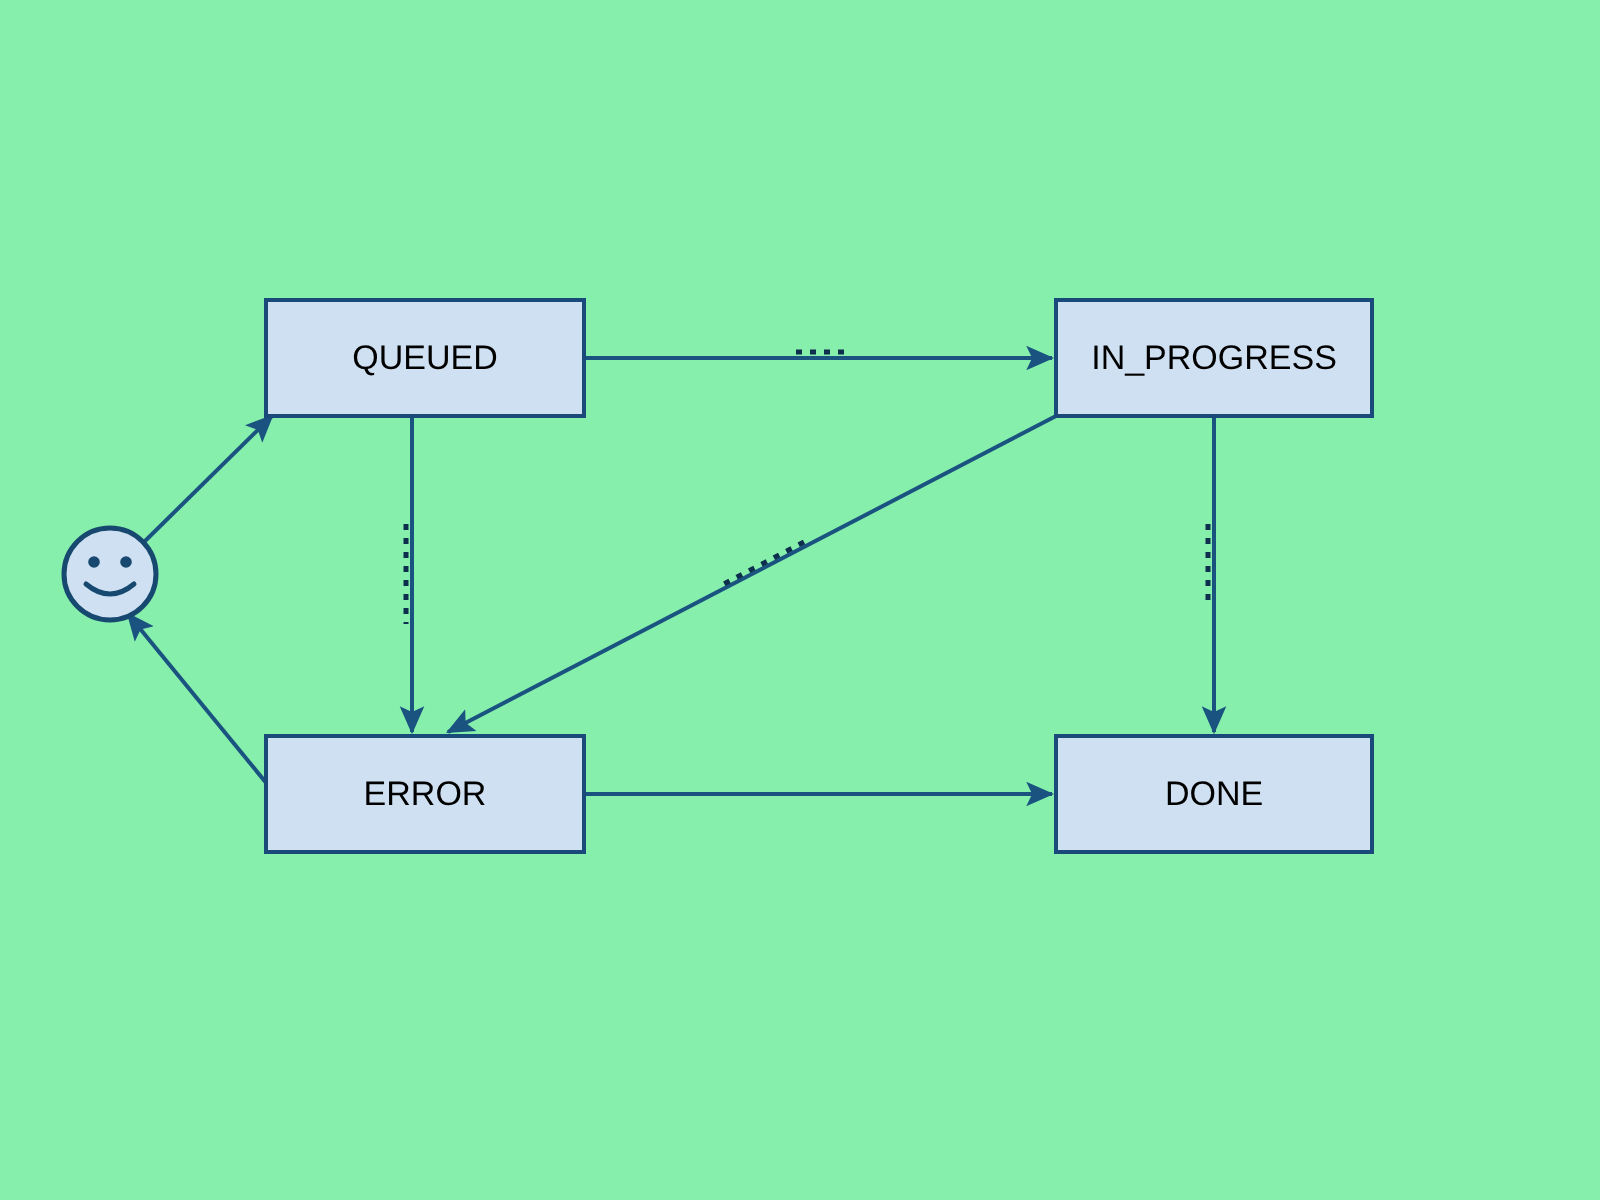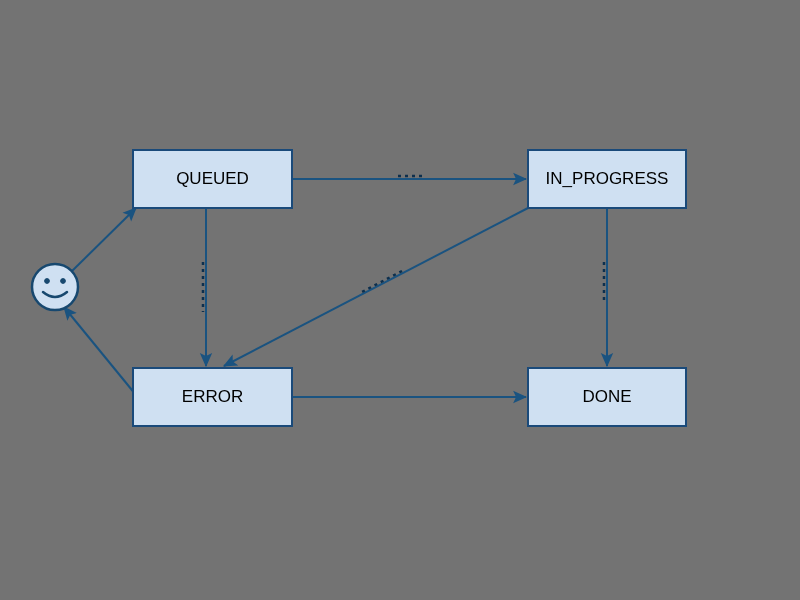--- a/index.html
+++ b/index.html
@@ -11,21 +11,21 @@
   body {
     width: 800px;
     height: 600px;
     overflow: hidden;
     font-family: "Liberation Sans", sans-serif;
   }
   #canvas-root {
     position: relative;
     width: 800px;
     height: 600px;
-    background: #737373;
+    background: #86efac;
   }
   svg#diagram {
     position: absolute;
     left: 0;
     top: 0;
     width: 800px;
     height: 600px;
     display: block;
   }
   .node-box {

